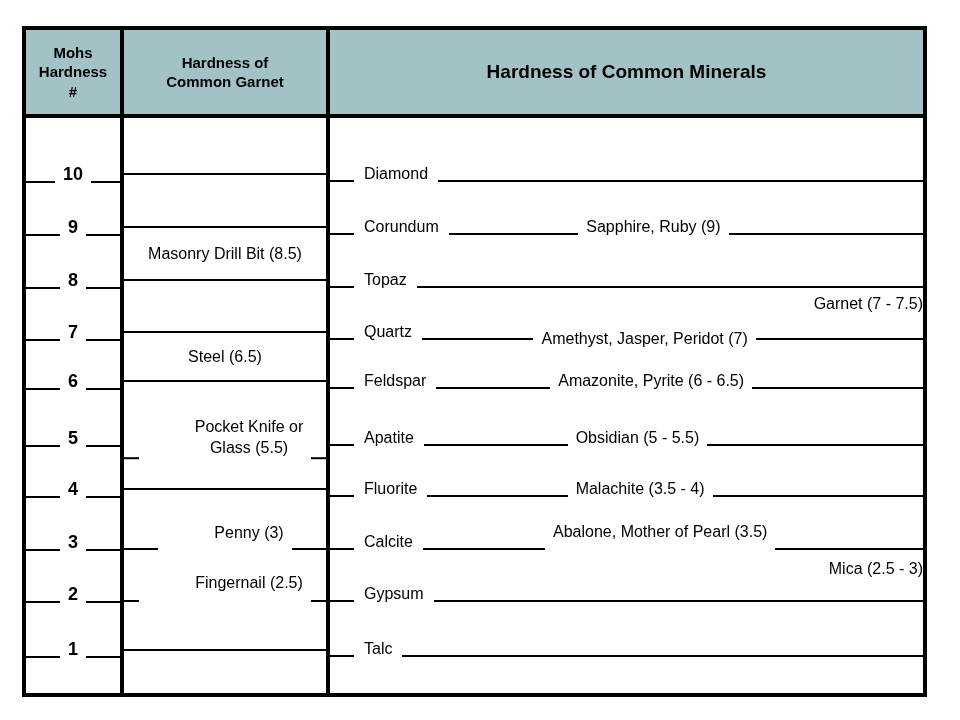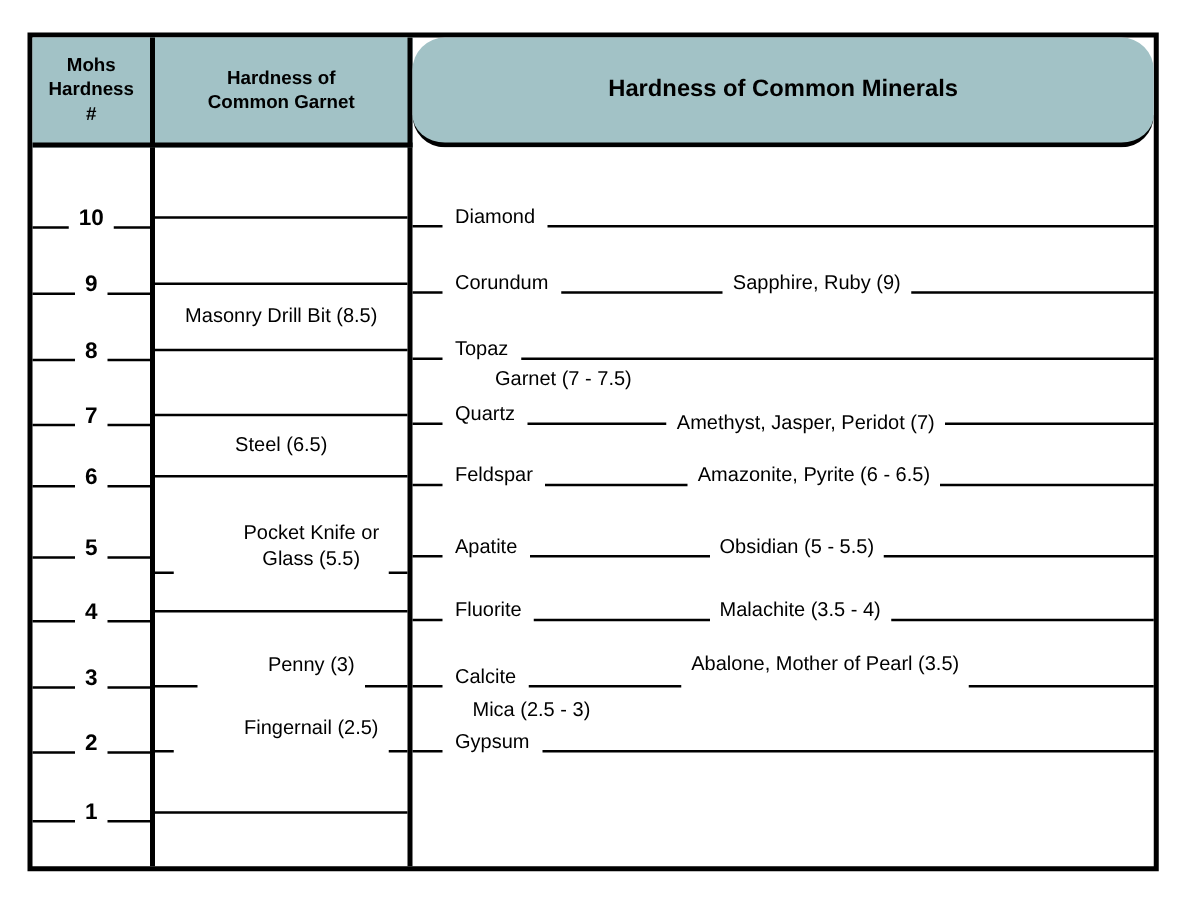--- a/index.html
+++ b/index.html
@@ -15,21 +15,21 @@
   }
   .cell { position:relative; }
   .cdiv { border-right:4px solid #000; }
   .hcell {
     background:var(--hdr,#a2c2c6);
     border-bottom:4px solid #000;
     display:flex; align-items:center; justify-content:center;
     text-align:center; font-weight:bold;
   }
   .h-small { font-size:15px; line-height:1.3; white-space:pre-line; }
-  .h-big   { font-size:19px;border-radius:26px; }
+  .h-big   { font-size:19px; }
 
   
   .row { position:absolute; left:0; right:0; display:flex; align-items:flex-end; transform:translateY(-50%); }
   .ln   { border-top:2px solid #000; height:0; }
   .grow { flex:1 1 auto; }
   .l2   { flex:2 0 20px; }
   .l3   { flex:3 0 30px; }
   .l25  { flex:2.5 0 20px; }
   .dash24 { flex:0 0 24px; }
 
@@ -42,21 +42,21 @@
   .pre { white-space:pre-line; text-align:center; }
   .pad { padding:0 8px;margin-left:48px; }
 
   .m-label { font-size:16px; padding:0 10px; line-height:1; }
   .gem     { font-size:16px; padding:0 8px; line-height:1; position:relative; }
   .off-d7  { top:7px; }
   .off-u10 { top:-10px; }
   .off-u9  { top:-9px; }
   .off-u11 { top:-11px; }
 
-  .float-label { position:absolute; right:0; text-align:left; transform:translateY(-50%); font-size:16px; }
+  .float-label { position:absolute; right:0; text-align:right; transform:translateY(-50%); font-size:16px; }
 </style>
 </head>
 <body>
 
 <div class="page">
   <div class="mohs-table">
 
     <div class="cell hcell cdiv h-small">
       <span>Mohs
 Hardness
@@ -204,16 +204,21 @@
         <span class="ln l2"></span>
         <span class="gem off-u10">Abalone, Mother of Pearl (3.5)</span>
         <span class="ln l25"></span>
       </div>
       <div class="float-label" style="top:451px; left:48px">Mica (2.5 - 3)</div>
       <div class="row" style="top:476px">
         <span class="ln dash24"></span>
         <span class="m-label">Gypsum</span>
         <span class="ln grow"></span>
       </div>
+      <div class="row" style="top:531px">
+        <span class="ln dash24"></span>
+        <span class="m-label">Talc</span>
+        <span class="ln grow"></span>
+      </div>
     </div>
 
   </div>
 </div>
 
 </body></html>

